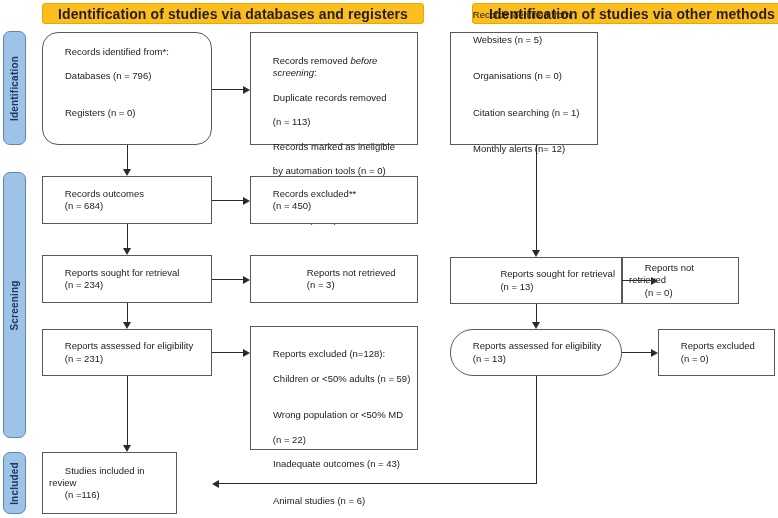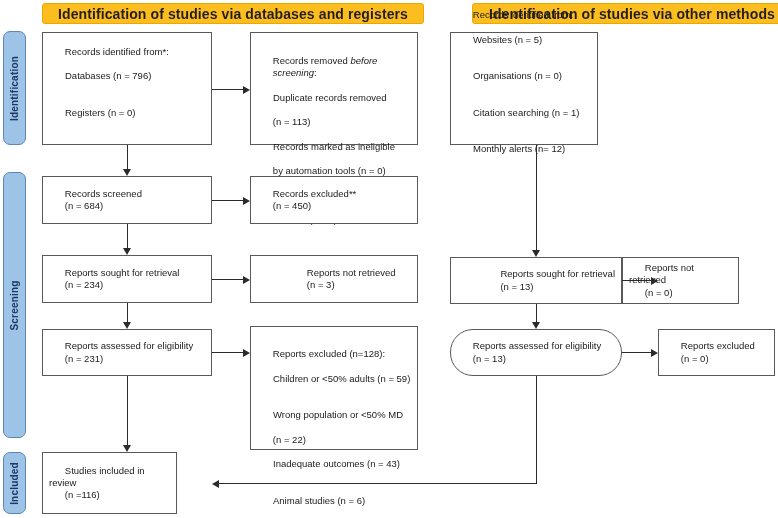--- a/index.html
+++ b/index.html
@@ -117,21 +117,21 @@
   <div class="stage" style="left:3px; top:31px; width:23px; height:114px;">
     <span>Identification</span>
   </div>
   <div class="stage" style="left:3px; top:172px; width:23px; height:266px;">
     <span>Screening</span>
   </div>
   <div class="stage" style="left:3px; top:452px; width:23px; height:62px;">
     <span>Included</span>
   </div>
 
-  <div class="node" style="left:42px; top:32px; width:170px; height:113px;">
+  <div class="node" style="left:42px; top:32px; width:170px; height:113px;border-radius:16px;">
     <div class="txt">
       <span>Records identified from*:</span>
       <span class="indent">Databases (n = 796)</span>
       <span class="indent">Registers (n = 0)</span>
     </div>
   </div>
 
   <div class="node top" style="left:250px; top:32px; width:168px; height:113px;">
     <div class="txt" style="padding-top:6px;">
       <span><span>Records removed </span><span class="ital">before</span></span>
@@ -140,21 +140,21 @@
       <span>(n = 113)</span>
       <span class="indent">Records marked as ineligible</span>
       <span>by automation tools (n = 0)</span>
       <span class="indent">Records removed for other</span>
       <span>reasons (n = 0)</span>
     </div>
   </div>
 
   <div class="node" style="left:42px; top:176px; width:170px; height:48px;">
     <div class="txt">
-      <span>Records screened</span>
+      <span>Records outcomes</span>
       <span>(n = 684)</span>
     </div>
   </div>
 
   <div class="node" style="left:250px; top:176px; width:168px; height:48px;">
     <div class="txt">
       <span>Records excluded**</span>
       <span>(n = 450)</span>
     </div>
   </div>

